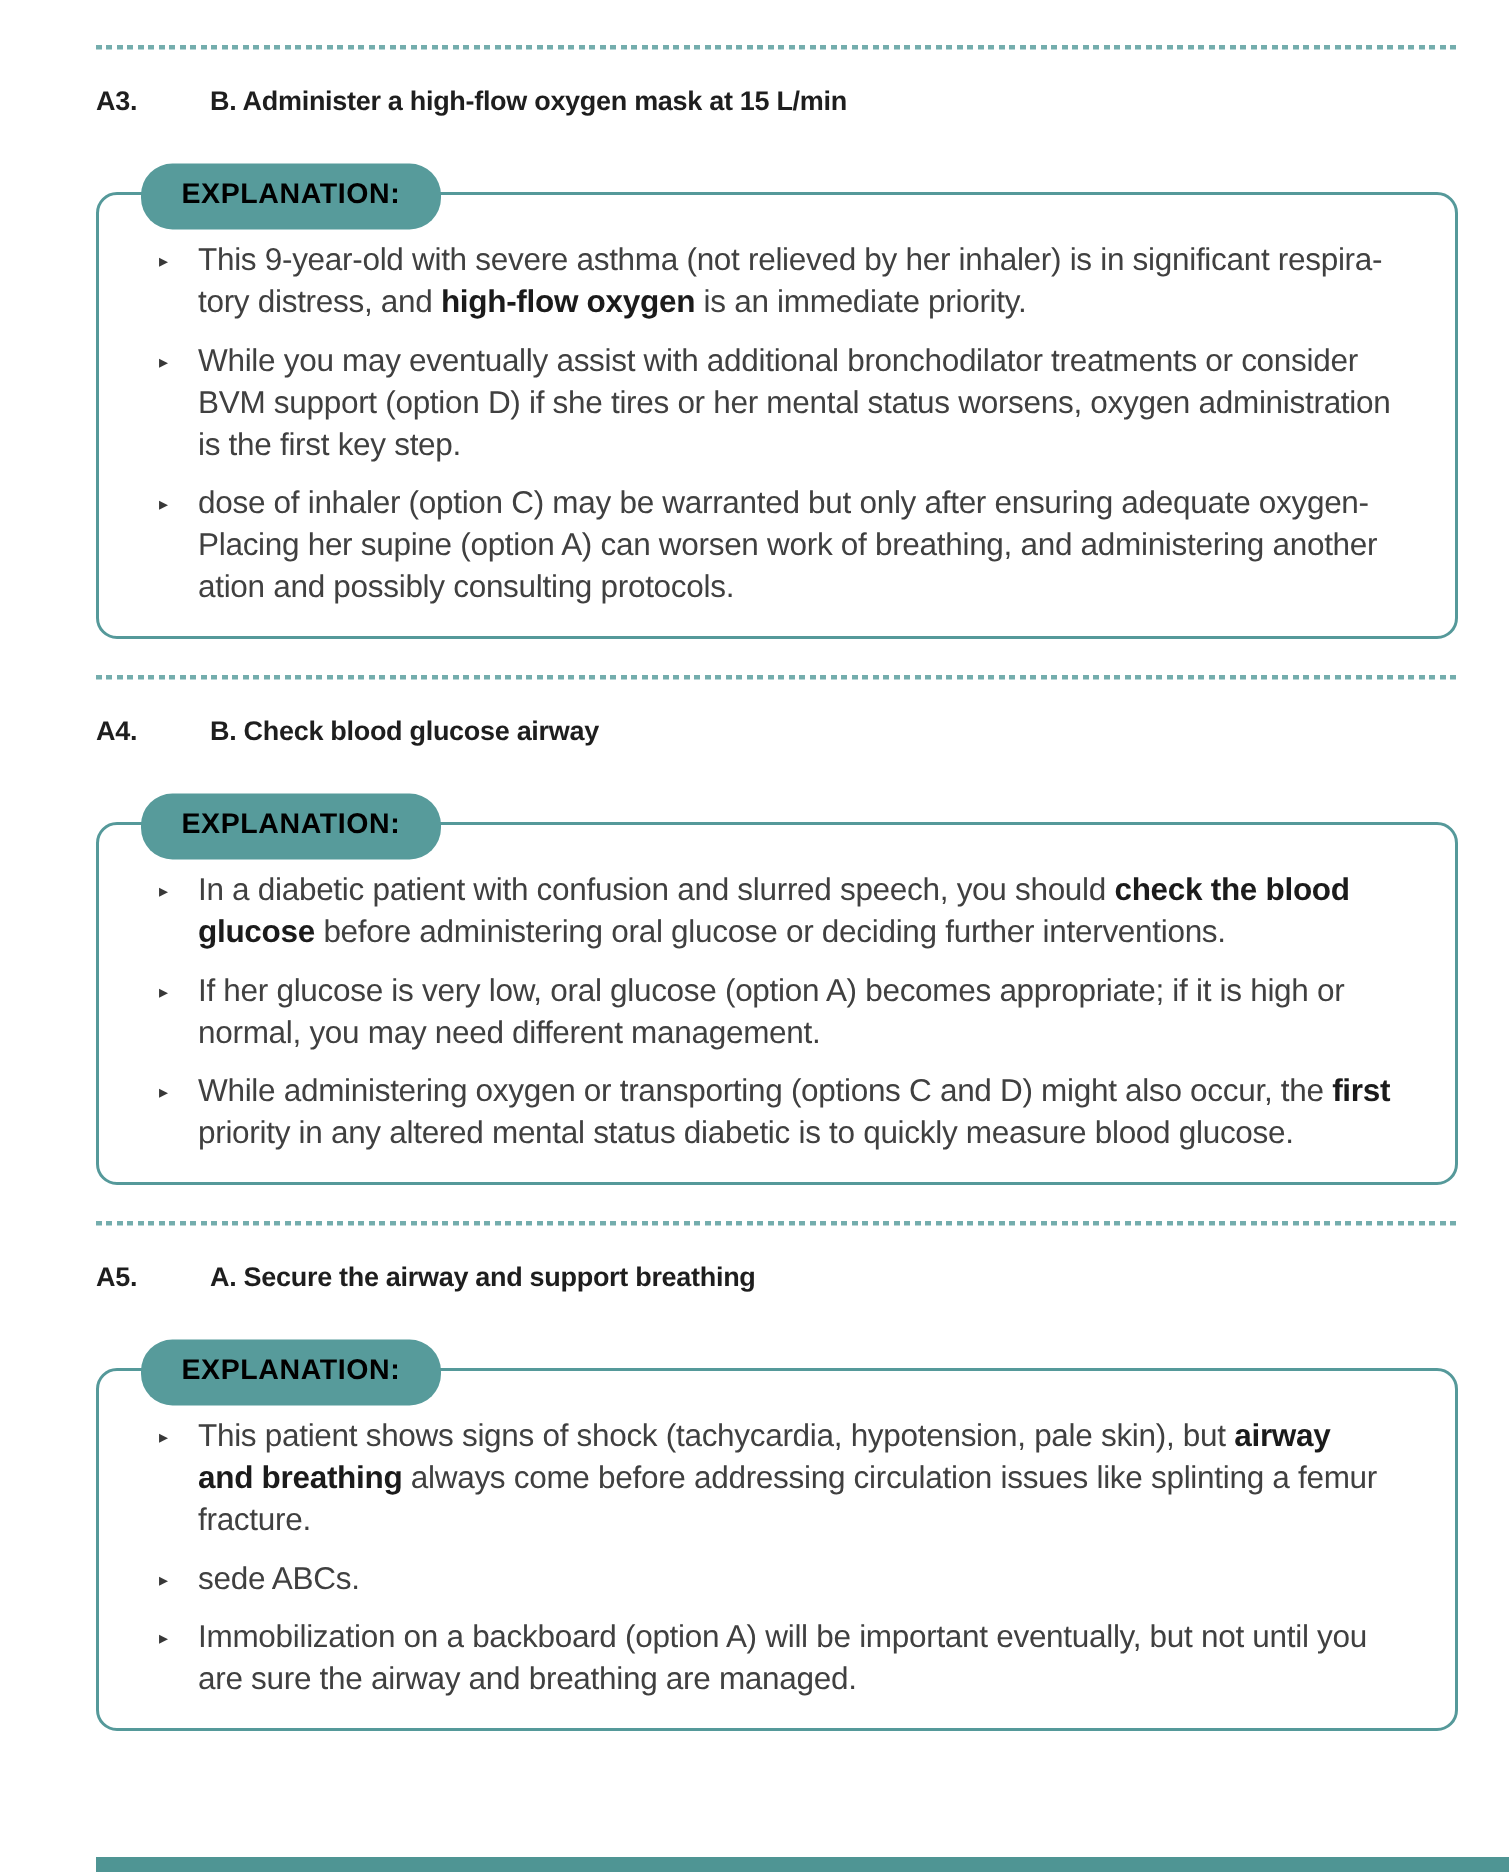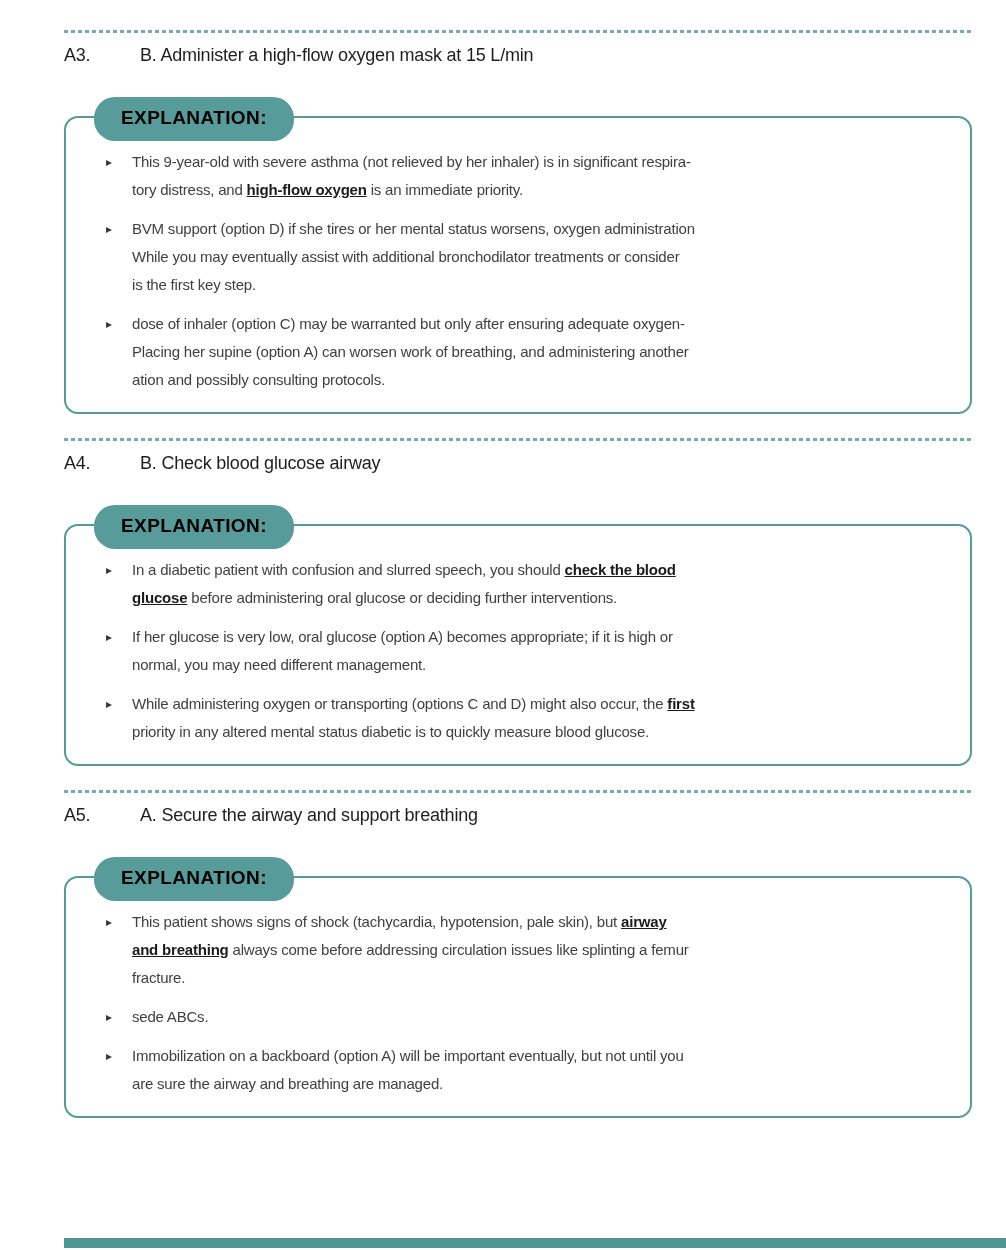--- a/index.html
+++ b/index.html
@@ -13,24 +13,24 @@
   }
   .content {
     padding: 30px 34px 0 64px;
   }
   .dashed {
     height: 3px;
     background: repeating-linear-gradient(90deg, var(--dash) 0 4px, transparent 4px 7px);
   }
   .sep { margin-top: 24px; }
   .answer-row {
-    margin-top: 12px;
+    margin-top: 24px;
     display: flex;
     align-items: baseline;
-    font-weight: normal;
+    font-weight: bold;
     font-size: 18px;
     color: var(--heading);
     letter-spacing: -0.2px;
   }
   .qnum { width: 76px; flex: none; }
   .exp-box {
     margin-top: 50px;
     border: 2px solid var(--border);
     border-radius: 14px;
     position: relative;
@@ -54,27 +54,27 @@
   .bullet { display: flex; margin-bottom: 11px; }
   .bullet:last-child { margin-bottom: 0; }
   .marker {
     width: 26px;
     flex: none;
     font-size: 12px;
     color: #383838;
     line-height: 28px;
   }
   .line {
-    font-size: 15px;
+    font-size: 21px;
     line-height: 28px;
     color: var(--body);
     white-space: nowrap;
     letter-spacing: -0.2px;
   }
-  .line strong { color: #1b1b1b; text-decoration: underline; }
+  .line strong { color: #1b1b1b; }
   .footer-bar {
     position: absolute;
     left: 64px;
     right: 0;
     bottom: 2px;
     height: 10px;
     background: var(--footer);
   }
 </style>
 </head>
@@ -94,22 +94,22 @@
         <div class="bullet">
           <span class="marker">▸</span>
           <div class="lines">
             <div class="line">This 9-year-old with severe asthma (not relieved by her inhaler) is in significant respira-</div>
             <div class="line">tory distress, and <strong>high-flow oxygen</strong> is an immediate priority.</div>
           </div>
         </div>
         <div class="bullet">
           <span class="marker">▸</span>
           <div class="lines">
+            <div class="line">While you may eventually assist with additional bronchodilator treatments or consider</div>
             <div class="line">BVM support (option D) if she tires or her mental status worsens, oxygen administration</div>
-            <div class="line">While you may eventually assist with additional bronchodilator treatments or consider</div>
             <div class="line">is the first key step.</div>
           </div>
         </div>
         <div class="bullet">
           <span class="marker">▸</span>
           <div class="lines">
             <div class="line">dose of inhaler (option C) may be warranted but only after ensuring adequate oxygen-</div>
             <div class="line">Placing her supine (option A) can worsen work of breathing, and administering another</div>
             <div class="line">ation and possibly consulting protocols.</div>
           </div>

